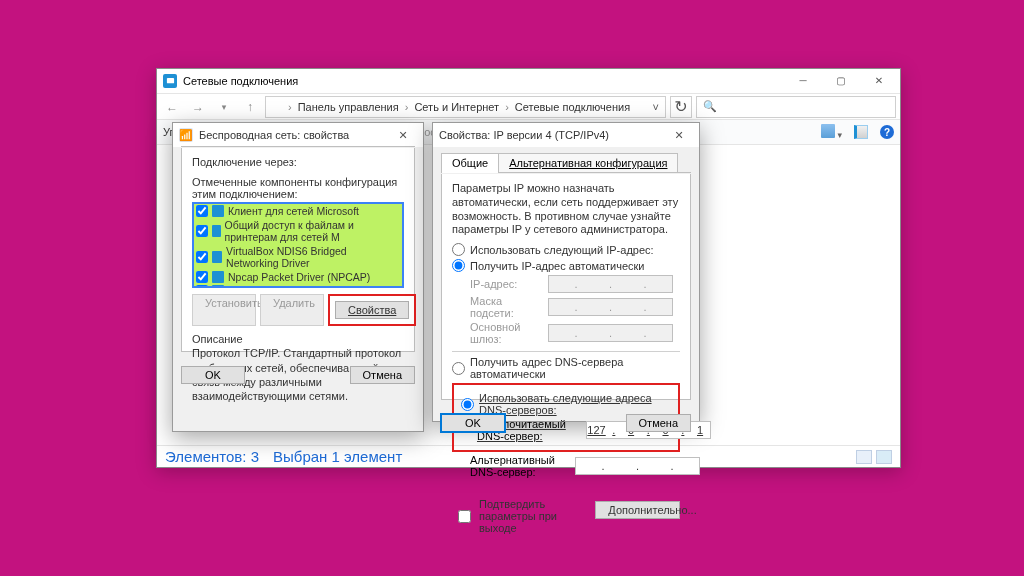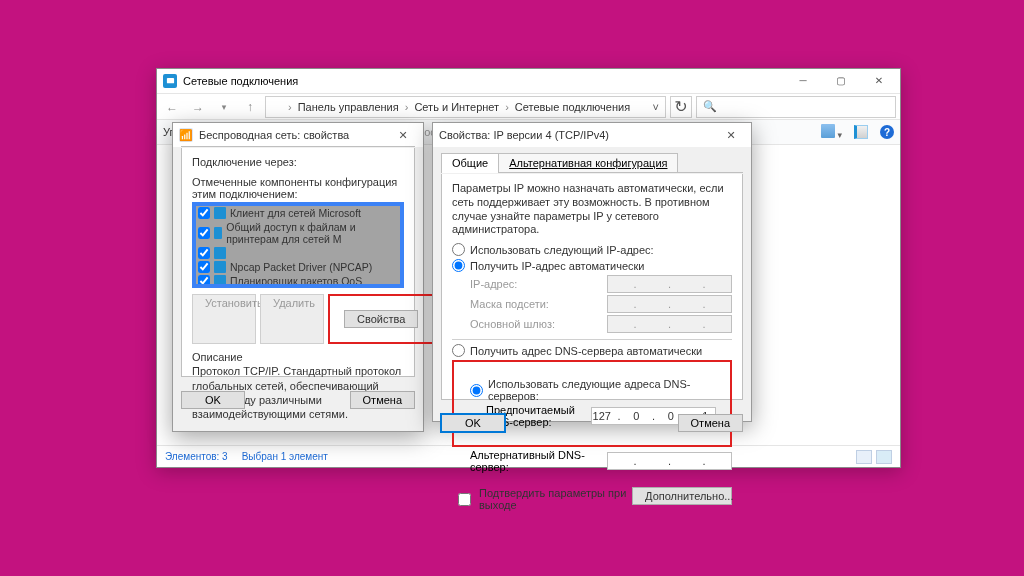--- a/index.html
+++ b/index.html
@@ -27,21 +27,21 @@
 
   .toolbar { height: 26px; border-top: 1px solid #e5e5e5; border-bottom: 1px solid #e5e5e5; display: flex; align-items: center; font-size: 11px; padding: 0 6px; color: #333; background: #fafbfc; gap: 12px; }
   .tb-drop::after { content: " ▾"; color: #666; font-size: 9px; }
   .tb-right { margin-left: auto; display: flex; align-items: center; gap: 12px; }
   .tb-ic { width: 14px; height: 14px; display: inline-block; }
   .help-badge { width: 14px; height: 14px; border-radius: 50%; background: #1e6bd6; color: #fff; font-size: 10px; display: flex; align-items: center; justify-content: center; font-weight: bold; }
 
   .content-area { position: relative; flex: 1; background: #fff; height: calc(100% - 24px - 26px - 26px - 22px); }
   .item-pill { position: absolute; left: 230px; top: 24px; width: 20px; height: 24px; background: #d9ecf7; border: 1px solid #cce8fb; font-size: 8px; color: #555; padding: 1px; line-height: 8px; }
 
-  .statusbar { position: absolute; bottom: 0; left: 0; right: 0; height: 22px; border-top: 1px solid #e5e5e5; display: flex; align-items: center; font-size: 10px; color: #1e6bd6; padding: 0 8px; gap: 14px; background: #fff; }
+  .statusbar { position: absolute; bottom: 0; left: 0; right: 0; height: 22px; border-top: 1px solid #e5e5e5; display: flex; align-items: center; font-size: 15px; color: #1e6bd6; padding: 0 8px; gap: 14px; background: #fff; }
   .status-right { margin-left: auto; display: flex; gap: 4px; }
   .view-ic { width: 16px; height: 14px; border: 1px solid #bfcfe4; background: #e8f0fa; }
 
   
   .dlg { position: absolute; background: #f0f0f0; border: 1px solid #9a9a9a; box-shadow: 0 6px 22px rgba(0,0,0,.35); }
   .dlg-title { height: 24px; background: #fff; display: flex; align-items: center; padding: 0 6px; font-size: 11px; color: #333; }
   .dlg-title .dx { margin-left: auto; width: 28px; text-align: center; cursor: default; color: #555; }
   .dlg-title .dicon { width: 14px; height: 14px; margin-right: 6px; background: #d9e6f7; border-radius: 2px; display: inline-flex; align-items: center; justify-content: center; }
 
   .tabs { display: flex; gap: 0; padding: 6px 8px 0 8px; font-size: 11px; }
@@ -51,44 +51,44 @@
   .dlg-body { background: #fff; margin: 0 8px 8px; border: 1px solid #bfbfbf; border-top: none; padding: 8px 10px; font-size: 11px; color: #333; }
   .lbl { margin-bottom: 4px; }
   .readonly-box { border: 1px solid #bfbfbf; background: #fff; padding: 2px 4px; display: flex; align-items: center; gap: 4px; font-size: 11px; }
   .btn { background: #e1e1e1; border: 1px solid #adadad; padding: 2px 12px; font-size: 11px; cursor: default; min-width: 64px; text-align: center; }
   .btn.primary { border: 1px solid #0078d7; outline: 1px solid #0078d7; }
   .btn.disabled { color: #9a9a9a; border-color: #cfcfcf; background: #ededed; }
   .btn-row { display: flex; gap: 6px; justify-content: space-between; padding: 6px 8px; }
   .right { text-align: right; }
 
   .grouplabel { margin: 8px 0 2px; }
-  .checklist { border: 4px solid #3b82f6; background: #a3a3a3; max-height: 86px; overflow: hidden; font-size: 10.5px; }
+  .checklist { border: 2px solid #3b82f6; background: #bef264; max-height: 86px; overflow: hidden; font-size: 10.5px; }
   .cl-row { display: flex; align-items: center; gap: 4px; padding: 1px 2px; }
   .cl-row input[type=checkbox] { width: 12px; height: 12px; margin: 0; }
   .cl-ic { width: 12px; height: 12px; display: inline-block; background: #1e90d4; border-radius: 1px; }
   .desc { margin-top: 6px; line-height: 1.3; }
-  .red-box { border: 2px solid #e02020; padding: 14px; display: inline-block; }
+  .red-box { border: 2px solid #e02020; padding: 5px; display: inline-block; text-decoration: underline; }
 
   
   .radio-row { display: flex; align-items: center; gap: 5px; margin: 3px 0; font-size: 11px; }
   .radio-row input[type=radio] { margin: 0; }
-  .field-row { display: flex; align-items: center; gap: 6px; margin: 2px 0 2px 18px; font-size: 11px; }
+  .field-row { display: flex; align-items: center; gap: 20px; margin: 2px 7px 2px 18px; font-size: 11px; }
   .field-row .fl { width: 140px; color: #9a9a9a; }
   .field-row.enabled .fl { color: #000; }
   .ipbox { border: 1px solid #bfbfbf; background: #fff; display: flex; align-items: center; justify-content: center; gap: 6px; width: 125px; height: 18px; font-size: 11px; letter-spacing: 0; }
   .ipbox.disabled { background: #f0f0f0; color: #9a9a9a; }
   .ipbox span.seg { width: 22px; text-align: center; }
   .ipbox span.dot { width: 3px; }
   .group-divider { border-top: 1px solid #d0d0d0; margin: 6px 0 4px; }
-  .chk-row { display: flex; align-items: center; gap: 5px; margin: 6px 0 0 2px; font-size: 11px; }
+  .chk-row { display: flex; align-items: center; gap: 5px; margin: 12px 0 0 2px; font-size: 11px; }
 
   
   .wdlg { left: 172px; top: 122px; width: 252px; height: 310px; }
   
-  .tdlg { left: 432px; top: 122px; width: 320px; height: 300px; }
+  .tdlg { left: 432px; top: 122px; width: 268px; height: 300px; }
 
 </style>
 </head>
 <body>
 
 <div class="window main-window">
   <div class="titlebar">
     <span class="ticon">
         <svg viewBox="0 0 10 10">
           <rect x="1" y="1" width="8" height="6" rx="1"></rect>
@@ -151,37 +151,38 @@
   </div>
 </div>
 
 <div class="dlg wdlg">
   <div class="dlg-title">
     <span class="dicon">📶</span>
     <span>Беспроводная сеть: свойства</span>
     <span class="dx">✕</span>
   </div>
   <div class="tab-underline"></div>
-  <div class="dlg-body" style="height:229px">
+  <div class="dlg-body" style="height:204px">
     <div class="lbl">Подключение через:</div>
     <div class="grouplabel">Отмеченные компоненты конфигурация этим подключением:</div>
     <div class="checklist" id="complist">
         <div class="cl-row">
           <input type="checkbox" checked="" style="">
           <span class="cl-ic"></span>
           <span>Клиент для сетей Microsoft</span>
         </div>
         <div class="cl-row">
           <input type="checkbox" checked="" style="">
           <span class="cl-ic"></span>
           <span>Общий доступ к файлам и принтерам для сетей M</span>
         </div>
         <div class="cl-row">
           <input type="checkbox" checked="" style="">
           <span class="cl-ic"></span>
+          <span>VirtualBox NDIS6 Bridged Networking Driver</span>
         </div>
         <div class="cl-row">
           <input type="checkbox" checked="" style="">
           <span class="cl-ic"></span>
           <span>Npcap Packet Driver (NPCAP)</span>
         </div>
         <div class="cl-row">
           <input type="checkbox" checked="" style="">
           <span class="cl-ic"></span>
           <span>Планировщик пакетов QoS</span>

